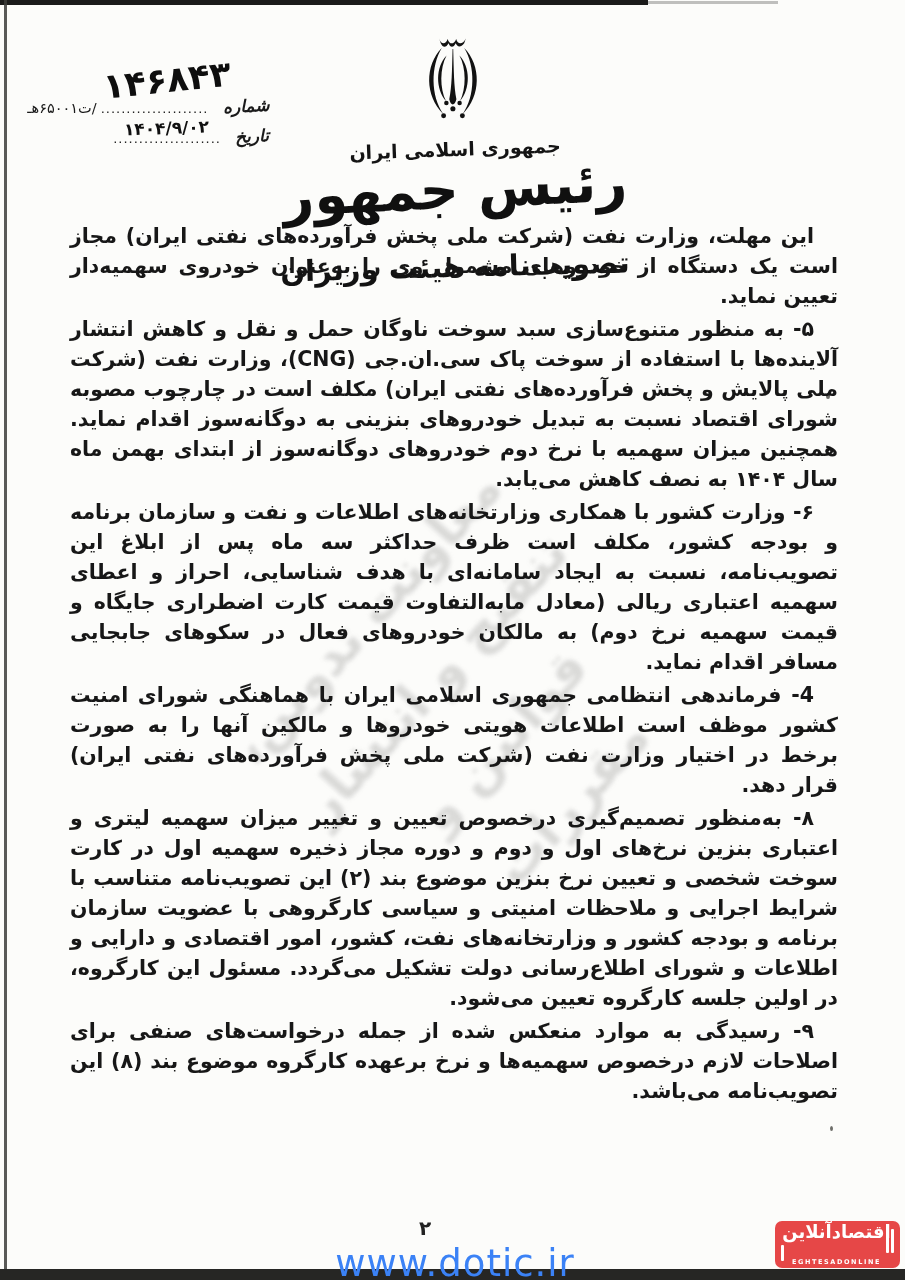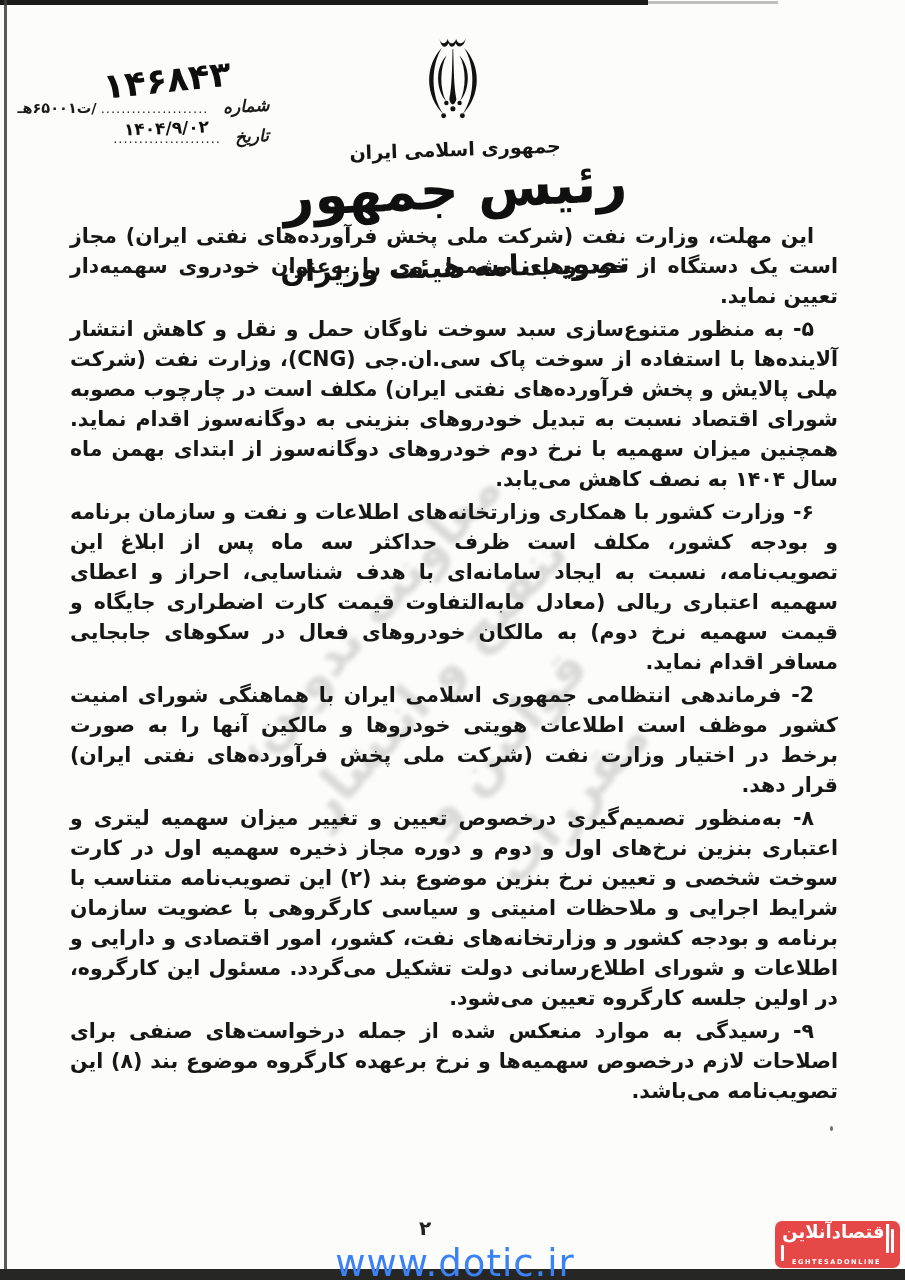--- a/index.html
+++ b/index.html
@@ -34,21 +34,21 @@
     position:absolute;left:255px;top:250px;width:400px;text-align:center;
     font-size:29px;font-weight:bold;color:#121212;transform:rotate(-1.5deg);
     direction:rtl;
   }
 
   
   .ref-block{position:absolute;left:14px;top:86px;width:255px;direction:rtl;color:#1a1a1a;}
   .ref-row{display:flex;align-items:flex-end;gap:4px;height:30px;position:relative;}
   .ref-label{font-size:17px;font-weight:bold;font-style:italic;white-space:nowrap;transform:rotate(-3deg);}
   .ref-dots{font-size:13px;letter-spacing:1px;color:#222;overflow:hidden;white-space:nowrap;width:118px;direction:ltr;}
-  .ref-suffix{font-size:14.5px;font-weight:bold;white-space:nowrap;}
+  .ref-suffix{font-size:14.5px;font-weight:normal;white-space:nowrap;}
   .ref-number-hand{
     position:absolute;right:38px;top:-26px;
     font-size:35px;font-weight:bold;letter-spacing:5px;color:#0e0e0e;
     transform:rotate(-6deg);direction:ltr;
   }
   .ref-date-hand{
     position:absolute;right:60px;top:2px;
     font-size:17px;font-weight:bold;letter-spacing:2px;color:#101010;
     transform:rotate(-2deg);direction:ltr;white-space:nowrap;
   }
@@ -151,21 +151,21 @@
       <span class="ref-date-hand">۱۴۰۴/۹/۰۲</span>
     </div>
   </div>
 
   <div class="watermark">معاونت تدوین، تنقیح و انتشار قوانین و مقررات</div>
 
   <div class="decree-body">
     <p>این مهلت، وزارت نفت (شرکت ملی پخش فرآورده‌های نفتی ایران) مجاز است یک دستگاه از خودروهای مشمول وی را به‌عنوان خودروی سهمیه‌دار تعیین نماید.</p>
     <p>۵- به منظور متنوع‌سازی سبد سوخت ناوگان حمل و نقل و کاهش انتشار آلاینده‌ها با استفاده از سوخت پاک سی.ان.جی (CNG)، وزارت نفت (شرکت ملی پالایش و پخش فرآورده‌های نفتی ایران) مکلف است در چارچوب مصوبه شورای اقتصاد نسبت به تبدیل خودروهای بنزینی به دوگانه‌سوز اقدام نماید. همچنین میزان سهمیه با نرخ دوم خودروهای دوگانه‌سوز از ابتدای بهمن ماه سال ۱۴۰۴ به نصف کاهش می‌یابد.</p>
     <p>۶- وزارت کشور با همکاری وزارتخانه‌های اطلاعات و نفت و سازمان برنامه و بودجه کشور، مکلف است ظرف حداکثر سه ماه پس از ابلاغ این تصویب‌نامه، نسبت به ایجاد سامانه‌ای با هدف شناسایی، احراز و اعطای سهمیه اعتباری ریالی (معادل مابه‌التفاوت قیمت کارت اضطراری جایگاه و قیمت سهمیه نرخ دوم) به مالکان خودروهای فعال در سکوهای جابجایی مسافر اقدام نماید.</p>
-    <p>2- فرماندهی انتظامی جمهوری اسلامی ایران با هماهنگی شورای امنیت کشور موظف است اطلاعات هویتی خودروها و مالکین آنها را به صورت برخط در اختیار وزارت نفت (شرکت ملی پخش فرآورده‌های نفتی ایران) قرار دهد.</p>
+    <p>4- فرماندهی انتظامی جمهوری اسلامی ایران با هماهنگی شورای امنیت کشور موظف است اطلاعات هویتی خودروها و مالکین آنها را به صورت برخط در اختیار وزارت نفت (شرکت ملی پخش فرآورده‌های نفتی ایران) قرار دهد.</p>
     <p>۸- به‌منظور تصمیم‌گیری درخصوص تعیین و تغییر میزان سهمیه لیتری و اعتباری بنزین نرخ‌های اول و دوم و دوره مجاز ذخیره سهمیه اول در کارت سوخت شخصی و تعیین نرخ بنزین موضوع بند (۲) این تصویب‌نامه متناسب با شرایط اجرایی و ملاحظات امنیتی و سیاسی کارگروهی با عضویت سازمان برنامه و بودجه کشور و وزارتخانه‌های نفت، کشور، امور اقتصادی و دارایی و اطلاعات و شورای اطلاع‌رسانی دولت تشکیل می‌گردد. مسئول این کارگروه، در اولین جلسه کارگروه تعیین می‌شود.</p>
     <p>۹- رسیدگی به موارد منعکس شده از جمله درخواست‌های صنفی برای اصلاحات لازم درخصوص سهمیه‌ها و نرخ برعهده کارگروه موضوع بند (۸) این تصویب‌نامه می‌باشد.</p>
 
   </div>
 
   <div class="page-number">۲</div>
   <div class="site-watermark" style="color: #3b82f6; margin-top: 10px;">www.dotic.ir</div>
 
   <div class="news-logo" id="news-logo" style="background: rgb(230, 71, 71);">
     <span class="logo-bar b1"></span>

